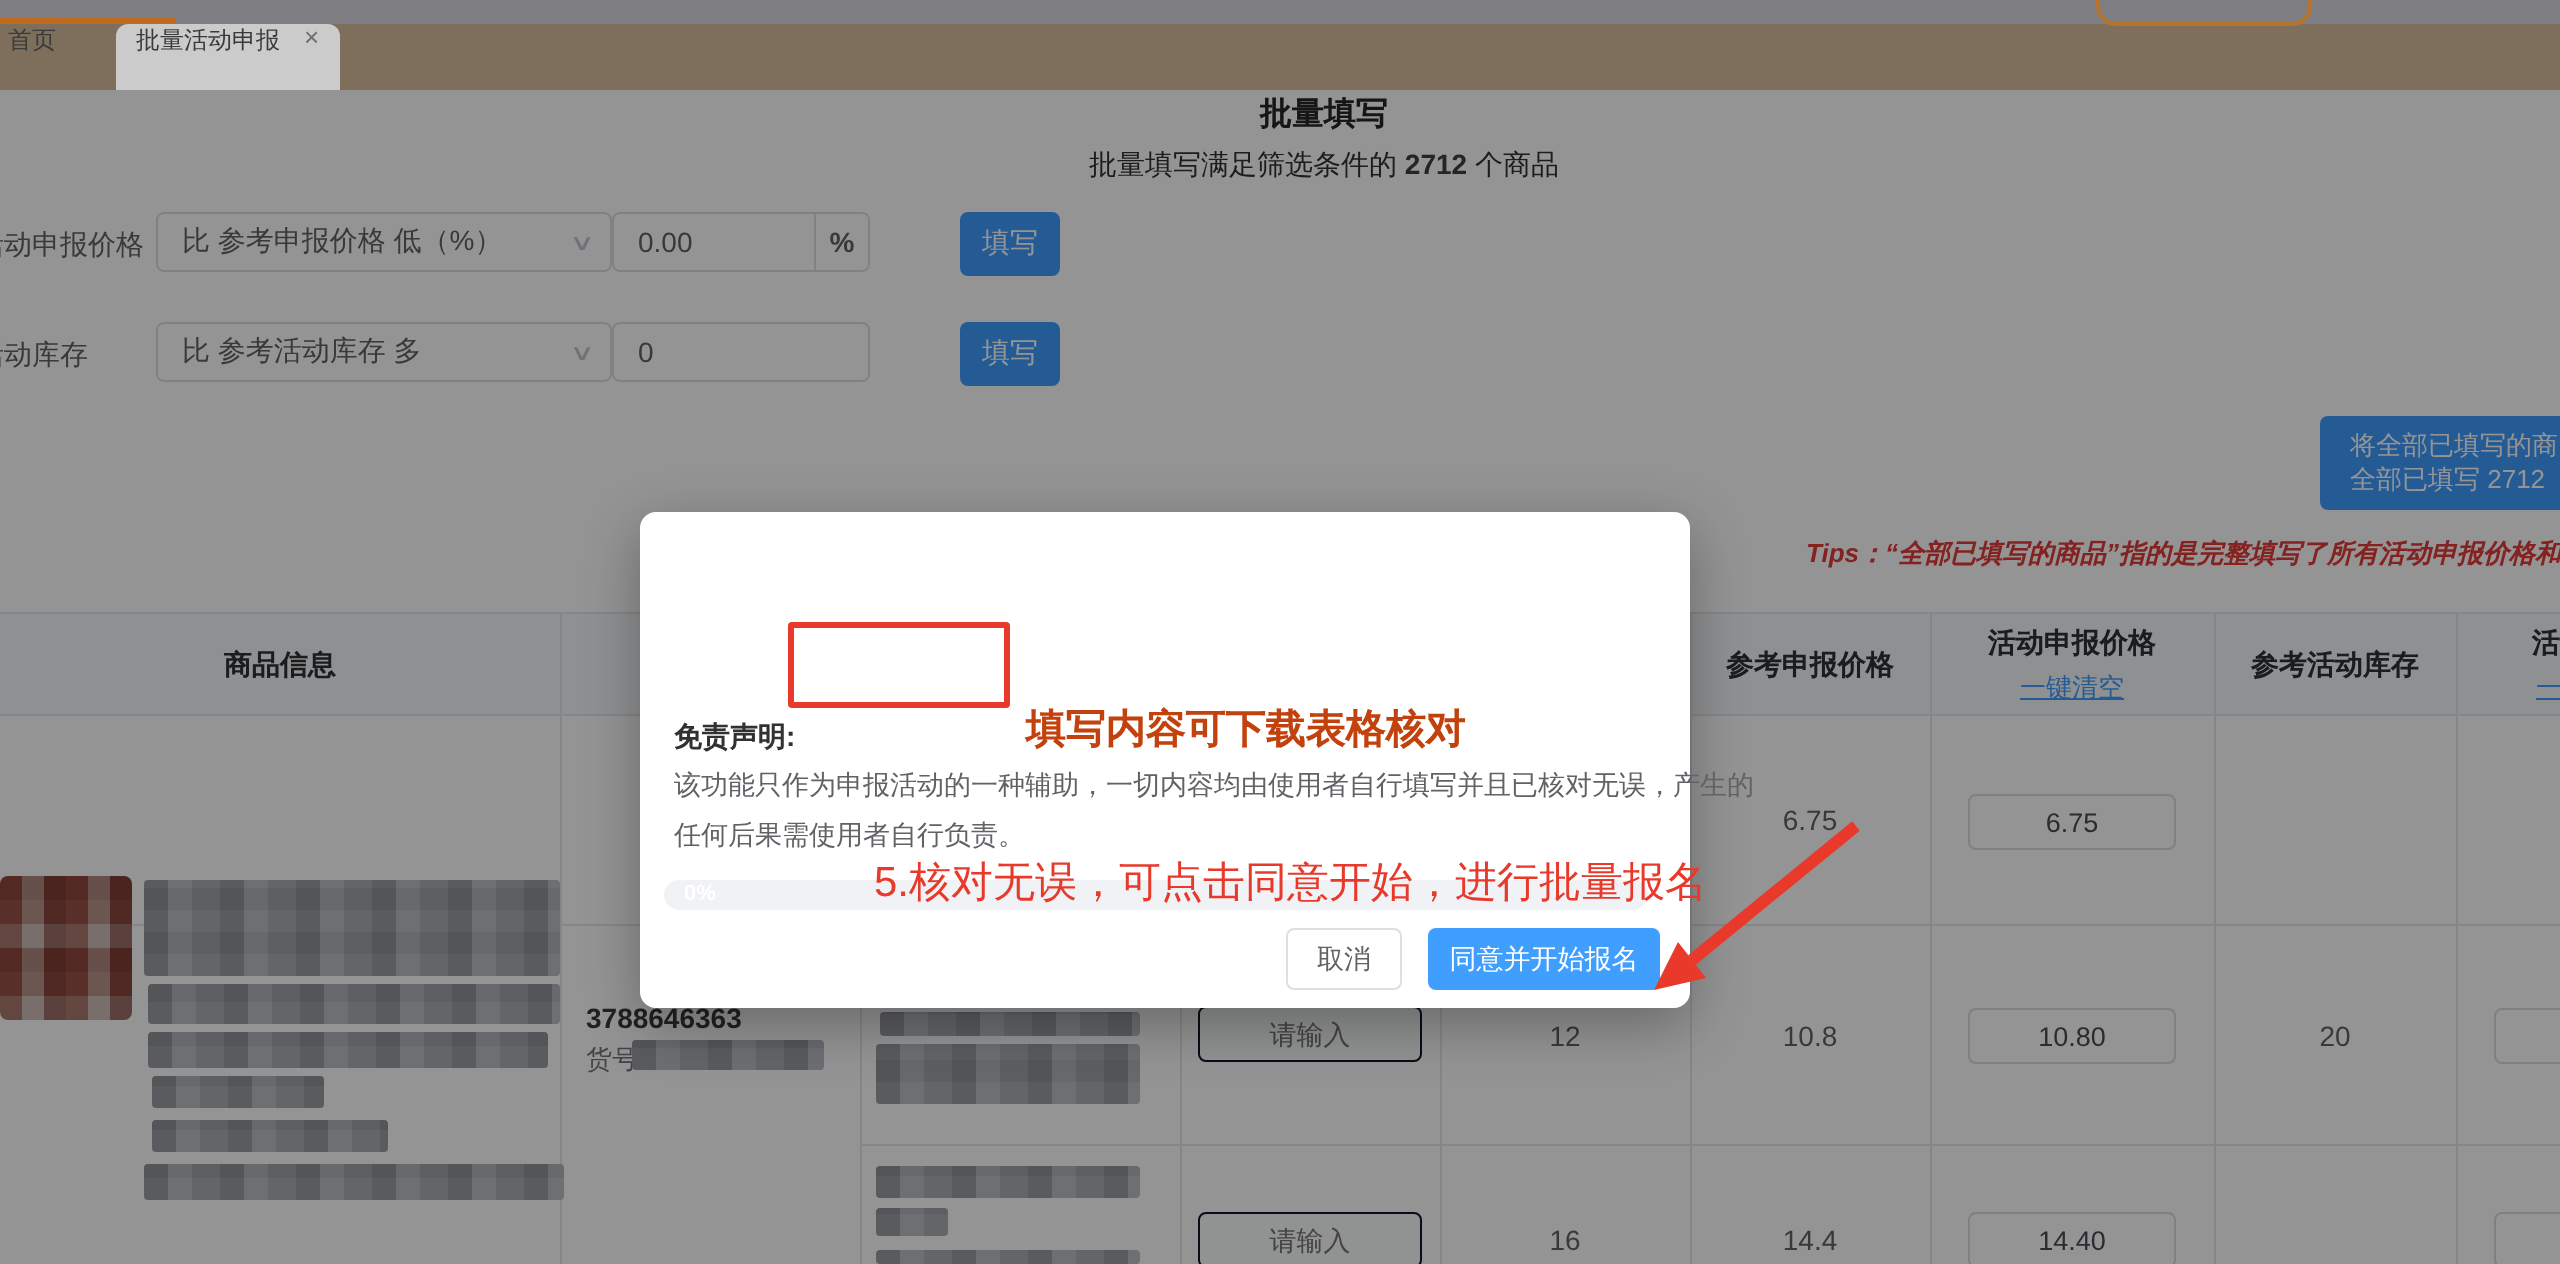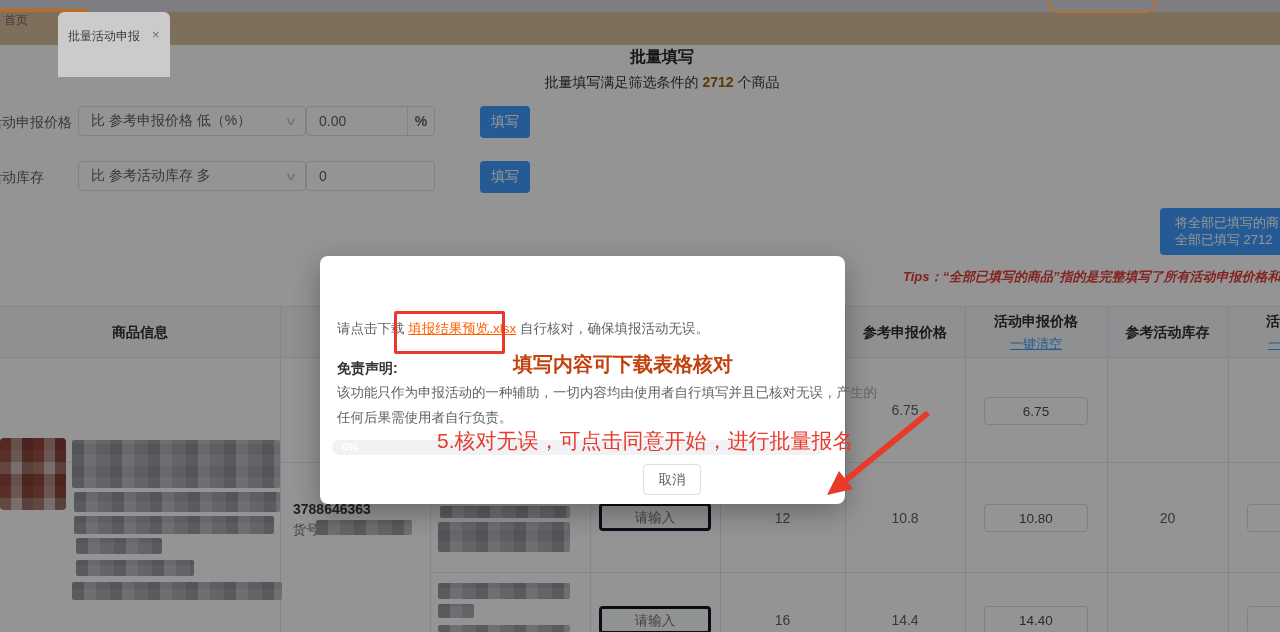--- a/index.html
+++ b/index.html
@@ -5,45 +5,45 @@
   html,body{margin:0;padding:0;}
   body{width:1280px;height:632px;overflow:hidden;font-family:"Liberation Sans","DejaVu Sans",sans-serif;background:#fff;}
   .stage{position:relative;width:1280px;height:632px;overflow:hidden;background:#fff;}
   .abs{position:absolute;}
   
   .topbar{left:0;top:0;width:1280px;height:12px;background:#7d7d82;z-index:60;}
   .topbar-underline{left:0;top:9px;width:88px;height:3px;background:#c06a20;z-index:61;}
   .topbar-btn{left:1048px;top:-13px;width:104px;height:22px;border:2px solid #b5742e;border-radius:10px;z-index:61;}
   .tabstrip{left:0;top:12px;width:1280px;height:33px;background:#7e6f5d;z-index:60;}
   .tab{position:absolute;top:0;height:33px;display:flex;align-items:flex-start;font-size:12px;color:#3b3b3b;}
-  .tab-active{background:#cbcbcb;border-radius:6px 6px 0 0;padding:16px 10px;gap:6px;}
+  .tab-active{background:#cbcbcb;border-radius:6px 6px 0 0;padding:0 10px;gap:6px;}
   .tab-close{color:#6f6f6f;font-size:13px;line-height:1;margin-left:6px;}
   
   .content{z-index:1;}
   .page-title{left:0;top:47px;width:1324px;text-align:center;font-size:16px;font-weight:bold;color:#262626;}
   .page-subtitle{left:0;top:74px;width:1324px;text-align:center;font-size:14px;color:#333;}
-  .orange{color:#a16207;font-weight:bold;}
+  .orange{color:#404040;font-weight:bold;}
   .form-label{font-size:14px;color:#606266;line-height:32px;white-space:nowrap;}
   .selectbox{height:30px;border:1px solid #dcdfe6;border-radius:4px;background:#fff;display:flex;align-items:center;justify-content:space-between;padding:0 10px 0 12px;font-size:14px;color:#606266;box-sizing:border-box;}
   .chev{color:#c0c4cc;font-size:11px;transform:scaleX(1.6);}
   .inputbox{height:30px;border:1px solid #dcdfe6;border-radius:4px;background:#fff;display:flex;align-items:center;box-sizing:border-box;font-size:14px;color:#606266;overflow:hidden;}
   .inputbox input{border:none;outline:none;flex:1;padding:0 12px;font:inherit;color:inherit;background:transparent;min-width:0;}
   .pct{width:26px;align-self:stretch;border-left:1px solid #dcdfe6;display:flex;align-items:center;justify-content:center;font-weight:bold;background:#fff;}
   .btn-fill{width:50px;height:32px;background:#409eff;color:#fff;font-size:14px;border:none;border-radius:4px;cursor:pointer;}
   .bulk-btn{left:1160px;top:208px;width:150px;height:47px;background:#409eff;border-radius:4px;color:#fff;font-size:13px;line-height:17px;padding:6px 0 0 15px;box-sizing:border-box;}
   .tips{left:903px;top:268px;width:420px;font-size:13px;font-style:italic;font-weight:bold;color:#e23c39;white-space:nowrap;}
   
   .th-bg{left:0;top:306px;width:1280px;height:51px;background:#f7f8fa;}
   .hline{background:#e4e7ed;height:1px;}
   .vline{background:#e4e7ed;width:1px;}
   .th{font-size:14px;font-weight:bold;color:#303133;text-align:center;}
   .clear-link{font-size:13px;color:#409eff;text-decoration:underline;font-weight:normal;display:inline-block;margin-top:4px;}
   .td{font-size:14px;color:#606266;text-align:center;}
   .cell-input{position:absolute;width:104px;height:28px;border:1px solid #d9dce2;border-radius:4px;background:#fff;text-align:center;font-size:13.5px;color:#4a4d52;box-sizing:border-box;outline:none;font-family:inherit;}
-  .cell-input-dis{position:absolute;width:112px;height:28px;border:3px solid #0f172a;border-radius:4px;background:#fafbfc;text-align:center;font-size:13.5px;color:#b8bcc4;box-sizing:border-box;outline:none;font-family:inherit;}
+  .cell-input-dis{position:absolute;width:112px;height:28px;border:1px solid #0f172a;border-radius:4px;background:#fafbfc;text-align:center;font-size:13.5px;color:#b8bcc4;box-sizing:border-box;outline:none;font-family:inherit;}
   .pid{font-size:14px;font-weight:bold;color:#383a3d;}
   .sku{font-size:13px;color:#73767a;}
   
   .cz{position:absolute;border-radius:2px;background:
       repeating-linear-gradient(90deg, rgba(116,120,126,.55) 0 12px, rgba(178,182,188,.55) 12px 24px, rgba(146,150,156,.55) 24px 38px),
       repeating-linear-gradient(0deg, #c9ccd0 0 11px, #b0b4ba 11px 22px);}
   .cz-photo{position:absolute;border-radius:4px;background:
       repeating-linear-gradient(90deg, rgba(150,70,60,.55) 0 11px, rgba(214,200,194,.5) 11px 22px, rgba(120,52,46,.55) 22px 33px),
       repeating-linear-gradient(0deg, #c8b8b2 0 12px, #a06055 12px 24px, #8d4b43 24px 36px);}
   
@@ -156,30 +156,28 @@
     <div class="cz" style="left:440px;top:506px;width:130px;height:12px;"></div>
     <div class="cz" style="left:438px;top:522px;width:132px;height:30px;"></div>
     <div class="cz" style="left:438px;top:583px;width:132px;height:16px;"></div>
     <div class="cz" style="left:438px;top:604px;width:36px;height:14px;"></div>
     <div class="cz" style="left:438px;top:625px;width:132px;height:7px;"></div>
   </div>
 
   <div class="abs mask"></div>
 
   <div class="abs modal">
-    <div class="m-line" style="top:64px;">
-      <span>请点击下载 </span><a class="m-link">填报结果预览.xlsx</a><span> 自行核对，确保填报活动无误。</span>
-    </div>
     <div class="m-line m-title" style="top:104px;">免责声明:</div>
     <div class="m-line" style="top:128px;">该功能只作为申报活动的一种辅助，一切内容均由使用者自行填写并且已核对无误，产生的</div>
     <div class="m-line" style="top:153px;">任何后果需使用者自行负责。</div>
     <div class="progress">
       <span class="progress-label">0%</span>
     </div>
     <button class="btn-cancel">取消</button>
+    <button class="btn-confirm">同意并开始报名</button>
   </div>
 
   <div class="abs red-rect"></div>
   <div class="abs note1">填写内容可下载表格核对</div>
   <div class="abs note2">5.核对无误，可点击同意开始，进行批量报名</div>
   <svg class="abs arrow-svg" viewBox="0 0 1280 632">
     <line x1="928" y1="413" x2="846" y2="480" stroke="#e8392b" stroke-width="6"></line>
     <polygon points="827,495 853,489 839,471" fill="#e8392b"></polygon>
   </svg>
 

